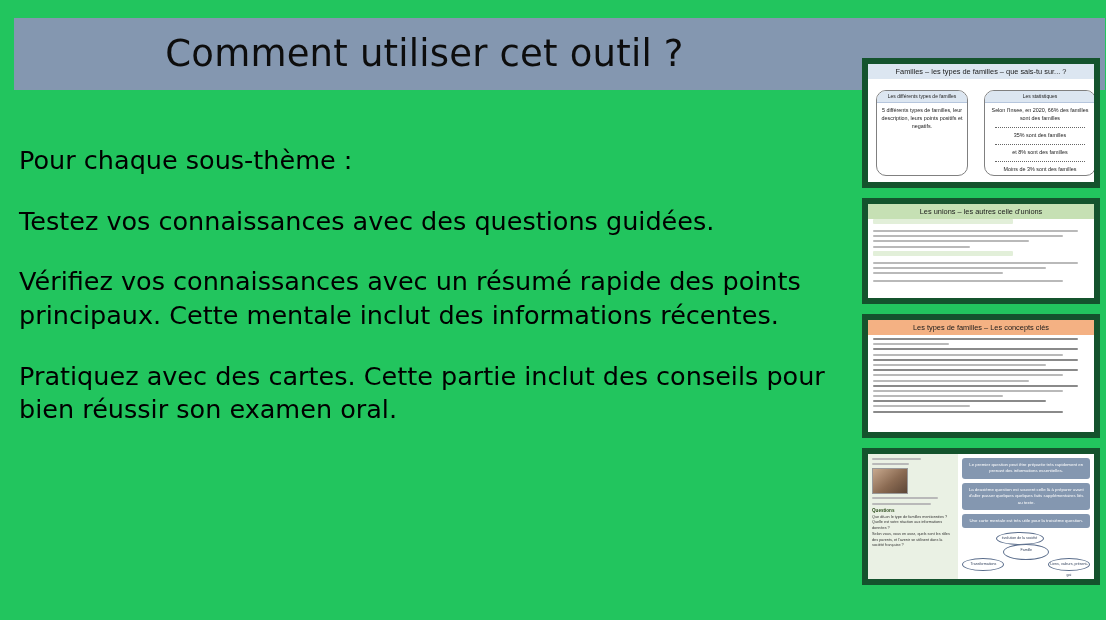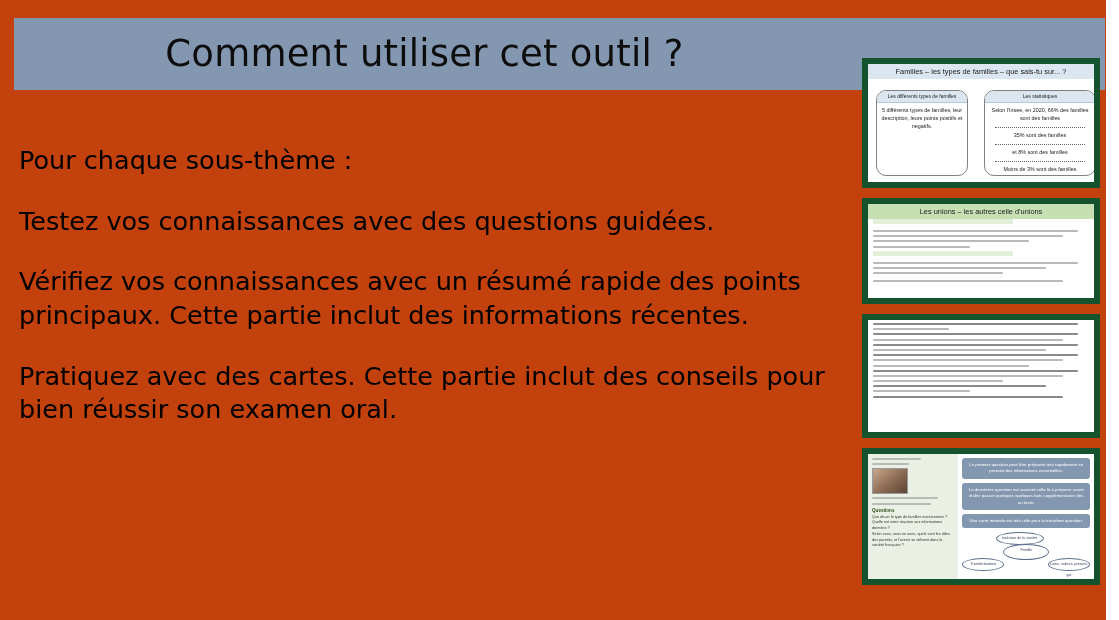--- a/index.html
+++ b/index.html
@@ -11,21 +11,21 @@
     height: 620px;
     background: #ffffff;
     font-family: "Liberation Sans", sans-serif;
     overflow: hidden;
     position: relative;
   }
   .slide {
     position: relative;
     width: 1106px;
     height: 620px;
-    background: #c2410c;
+    background: #22c55e;
   }
   
   .title-banner {
     position: absolute;
     left: 14px;
     top: 18px;
     width: 1091px;
     height: 72px;
     background: #8497b0;
   }
@@ -205,21 +205,21 @@
 <body>
 
 <div class="slide">
 
   <div class="title-banner"></div>
   <div class="title-text">Comment utiliser cet outil ?</div>
 
   <div class="body-block">
     <p class="para">Pour chaque sous-thème :</p>
     <p class="para">Testez vos connaissances avec des questions guidées.</p>
-    <p class="para">Vérifiez vos connaissances avec un résumé rapide des points principaux. Cette partie inclut des informations récentes.</p>
+    <p class="para">Vérifiez vos connaissances avec un résumé rapide des points principaux. Cette mentale inclut des informations récentes.</p>
     <p class="para last">Pratiquez avec des cartes. Cette partie inclut des conseils pour bien réussir son examen oral.</p>
   </div>
 
   <div class="thumbs">
 
     <div class="thumb thumb-1">
       <div class="t-head blue">Familles – les types de familles – que sais-tu sur... ?</div>
       <div class="bub bub-left">
         <span class="cap">Les différents types de familles</span>
         <span>5 différents types de familles, leur description, leurs points positifs et negatifs.</span>
@@ -250,20 +250,21 @@
         <div class="ln w95"></div>
         <div class="ln w80"></div>
         <div class="ln w60"></div>
       </div>
       <div class="lines">
         <div class="ln w88"></div>
       </div>
     </div>
 
     <div class="thumb thumb-3">
+      <div class="t-head orange">Les types de familles – Les concepts clés</div>
       <div class="lines">
         <div class="ln dark w95"></div>
         <div class="ln w35"></div>
         <div class="ln dark w95"></div>
         <div class="ln w88"></div>
         <div class="ln dark w95"></div>
         <div class="ln w80"></div>
         <div class="ln dark w95"></div>
         <div class="ln w88"></div>
         <div class="ln w72"></div>

